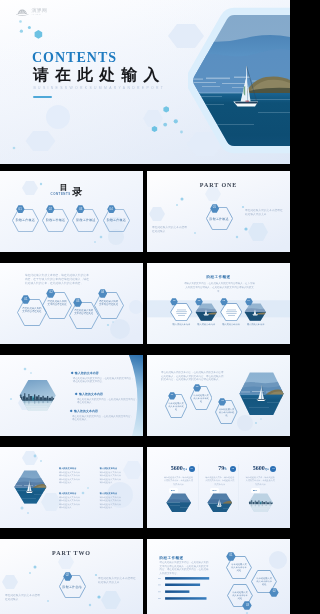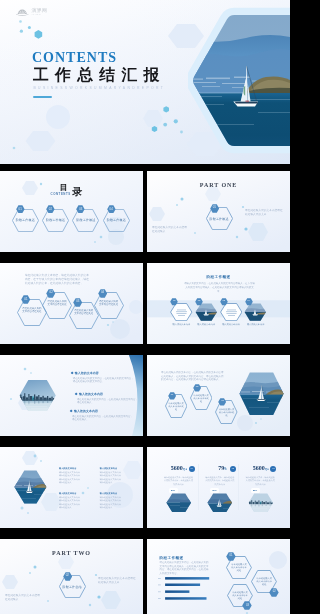--- a/index.html
+++ b/index.html
@@ -249,21 +249,21 @@
         </g>
         <path d="M0 5.9 Q6.25 8.3 12.5 5.9 L12.5 6.6 Q6.25 9 0 6.6 Z" fill="#9aa2ab"></path>
       </svg>
       <span class="wm-group">
         <span class="wm-brand">演界网</span>
         <span class="wm-sub">YJ.COM</span>
       </span>
     </div>
 
     <div class="abs cov-eyebrow">CONTENTS</div>
-    <div class="abs cov-title">工作总结汇报</div>
+    <div class="abs cov-title">请在此处输入</div>
     <div class="abs cov-sub">BUSINESSWORKSUMMARYANDREPORT</div>
     <div class="abs cov-rule"></div>
   </div>
 
   <div class="slide cell cL r1">
     <svg class="abs bg" width="143" height="81" viewBox="0 0 143 81">
       <defs>
         <linearGradient id="g1" x1="0.1" y1="0" x2="0.9" y2="1">
           <stop offset="0" stop-color="#fbfcfe"></stop>
             <stop offset="1" stop-color="#e7eefa"></stop>

